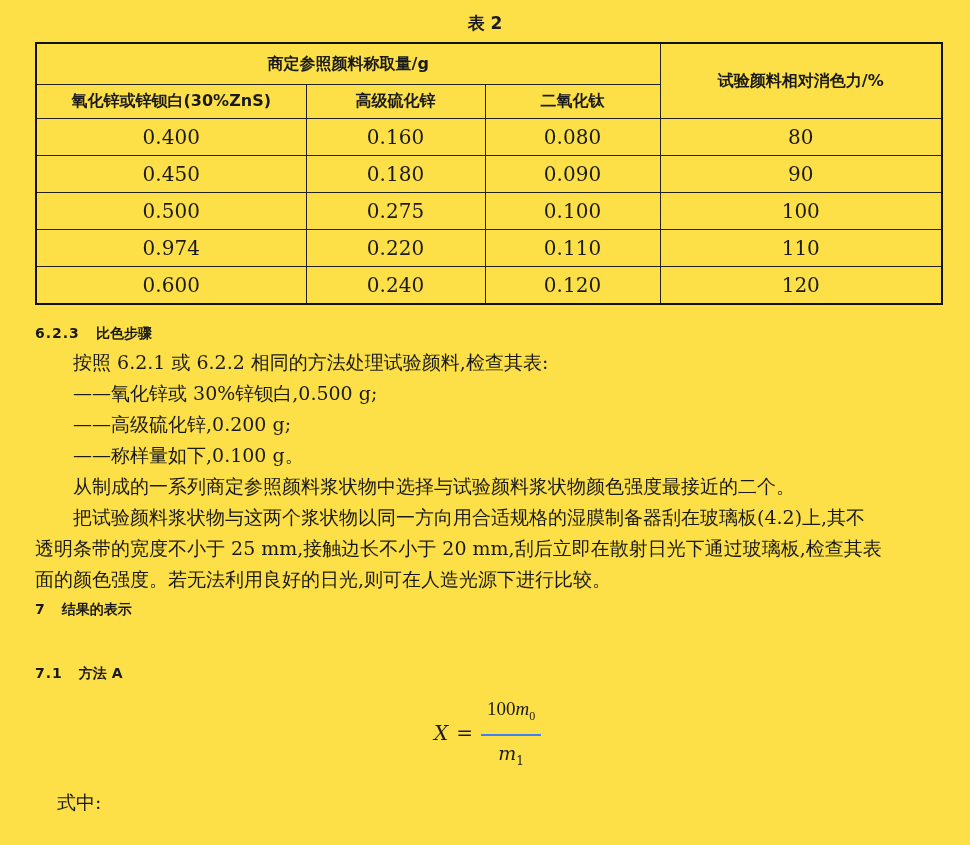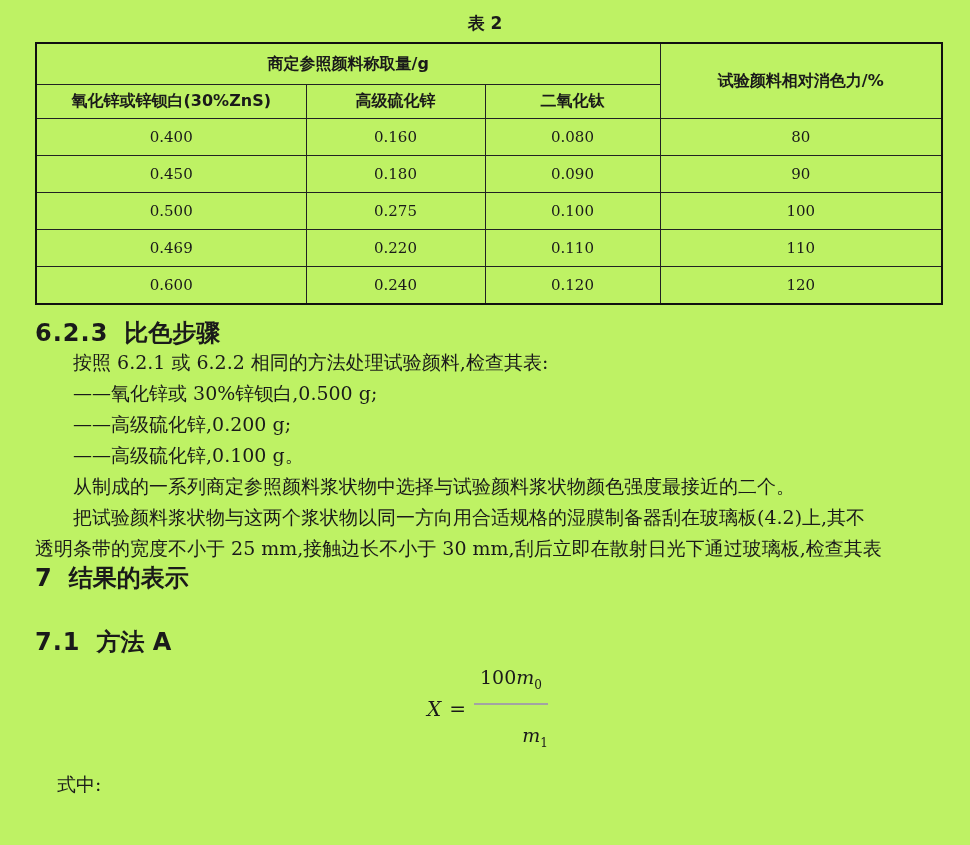--- a/index.html
+++ b/index.html
@@ -4,21 +4,21 @@
 <style>
   html, body {
     margin: 0;
     padding: 0;
     background: #ffffff;
   }
   .page {
     position: relative;
     width: 970px;
     height: 845px;
-    background: #bef264;
+    background: #fde047;
     color: #1a1a1a;
     font-family: "DejaVu Serif", "Liberation Serif", serif;
     overflow: hidden;
   }
   
   .tbl-caption {
     padding-top: 12px;
     text-align: center;
     font-family: "DejaVu Sans", "Liberation Sans", sans-serif;
     font-weight: bold;
@@ -39,31 +39,31 @@
     vertical-align: middle;
     padding: 0;
   }
   table.pigment th {
     font-family: "DejaVu Sans", "Liberation Sans", sans-serif;
     font-weight: bold;
     font-size: 16px;
   }
   th.group-hdr { height: 40px; }
   th.sub-hdr   { height: 33px; }
-  td.data-cell { height: 36px; font-size: 15px; }
+  td.data-cell { height: 36px; font-size: 20px; }
   
   .content {
     margin: 0 30px 0 35px;
     font-size: 19px;
     line-height: 31px;
   }
   .heading {
     font-family: "DejaVu Sans", "Liberation Sans", sans-serif;
     font-weight: bold;
-    font-size: 24px;
+    font-size: 14px;
     line-height: 28px;
   }
   .h-623 { margin-top: 14px; }
   .h-7   { }
   .h-71  { margin-top: 36px; }
   .heading .sec-num { margin-right: 16px; letter-spacing: 1px; }
   .indent { padding-left: 38px; }
   .small-indent { padding-left: 22px; }
   
   .formula-block {
@@ -77,27 +77,27 @@
   }
   .formula-block .f-eq { margin: 0 8px; }
   .frac {
     display: inline-block;
     vertical-align: middle;
     text-align: center;
     font-size: 19px;
   }
   .frac .num {
     display: block;
-    border-bottom: 2px solid #a3a3a3;
+    border-bottom: 2px solid #3b82f6;
     padding: 0 6px 2px 6px;
+    font-family: Liberation Serif, serif;
   }
   .frac .den {
     display: block;
-    padding-top: 15px;
-    text-align: right;
+    padding-top: 2px;
   }
   .mvar { font-style: italic; }
   sub.msub {
     font-size: 12px;
     font-style: normal;
   }
 </style>
 </head>
 <body>
 
@@ -134,21 +134,21 @@
       <td class="data-cell">0.090</td>
       <td class="data-cell">90</td>
     </tr>
     <tr>
       <td class="data-cell">0.500</td>
       <td class="data-cell">0.275</td>
       <td class="data-cell">0.100</td>
       <td class="data-cell">100</td>
     </tr>
     <tr>
-      <td class="data-cell">0.469</td>
+      <td class="data-cell">0.974</td>
       <td class="data-cell">0.220</td>
       <td class="data-cell">0.110</td>
       <td class="data-cell">110</td>
     </tr>
     <tr>
       <td class="data-cell">0.600</td>
       <td class="data-cell">0.240</td>
       <td class="data-cell">0.120</td>
       <td class="data-cell">120</td>
     </tr>
@@ -158,26 +158,27 @@
   <div class="content">
 
     <div class="heading h-623">
       <span class="sec-num">6.2.3</span><span>比色步骤</span>
     </div>
 
     <div class="indent">按照 6.2.1 或 6.2.2 相同的方法处理试验颜料,检查其表:</div>
 
     <div class="indent">——氧化锌或 30%锌钡白,0.500 g;</div>
     <div class="indent">——高级硫化锌,0.200 g;</div>
-    <div class="indent">——高级硫化锌,0.100 g。</div>
+    <div class="indent">——称样量如下,0.100 g。</div>
 
     <div class="indent">从制成的一系列商定参照颜料浆状物中选择与试验颜料浆状物颜色强度最接近的二个。</div>
 
     <div class="indent">把试验颜料浆状物与这两个浆状物以同一方向用合适规格的湿膜制备器刮在玻璃板(4.2)上,其不</div>
-    <div>透明条带的宽度不小于 25 mm,接触边长不小于 30 mm,刮后立即在散射日光下通过玻璃板,检查其表</div>
+    <div>透明条带的宽度不小于 25 mm,接触边长不小于 20 mm,刮后立即在散射日光下通过玻璃板,检查其表</div>
+    <div>面的颜色强度。若无法利用良好的日光,则可在人造光源下进行比较。</div>
 
     <div class="heading h-7">
       <span class="sec-num">7</span><span>结果的表示</span>
     </div>
 
     <div class="heading h-71">
       <span class="sec-num">7.1</span><span>方法 A</span>
     </div>
 
 

